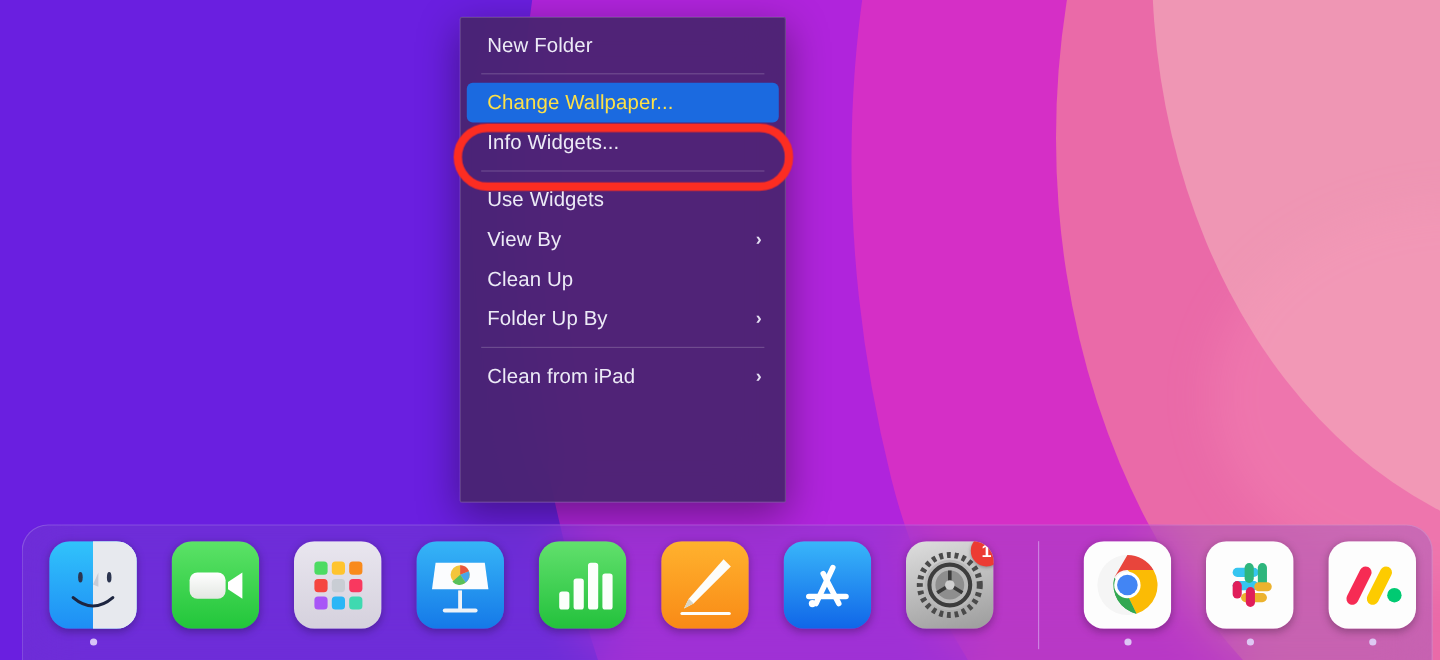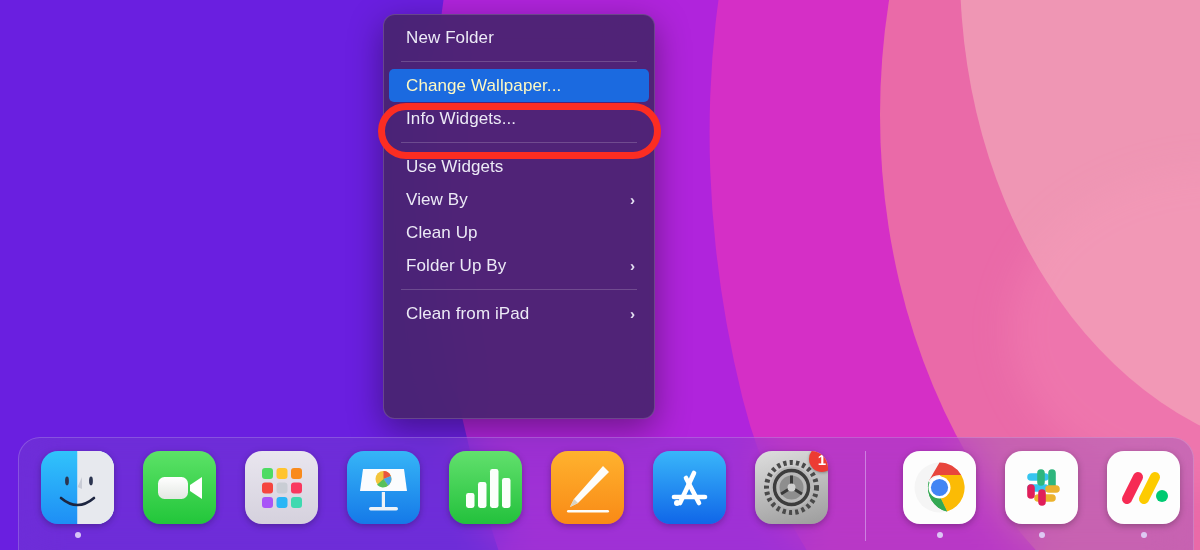--- a/index.html
+++ b/index.html
@@ -96,21 +96,21 @@
 
   
   #context-menu {
     position: absolute;
     left: 383px;
     top: 14px;
     width: 272px;
     height: 405px;
     background: rgba(72, 36, 110, 0.92);
     border: 1px solid rgba(255,255,255,0.16);
-    border-radius: 12px;
+    border-radius: 2px;
     box-shadow: 0 10px 34px rgba(0,0,0,0.38);
     backdrop-filter: blur(26px);
     padding: 6px 0;
     overflow: hidden;
   }
   .menu-item {
     position: relative;
     display: flex;
     align-items: center;
     justify-content: space-between;
@@ -118,21 +118,21 @@
     margin: 0 5px;
     padding: 0 12px 0 17px;
     border-radius: 5px;
     color: #eceaf6;
     font-size: 17px;
     letter-spacing: 0.1px;
     white-space: nowrap;
   }
   .menu-item.selected {
     background: #1b6ae0;
-    color: #fef9c3;
+    color: #fde047;
   }
   .menu-label { pointer-events: none; }
   .menu-arrow {
     font-size: 15px;
     font-weight: 700;
     color: #e4e0f2;
     line-height: 1;
     margin-right: 2px;
   }
   .menu-sep {

